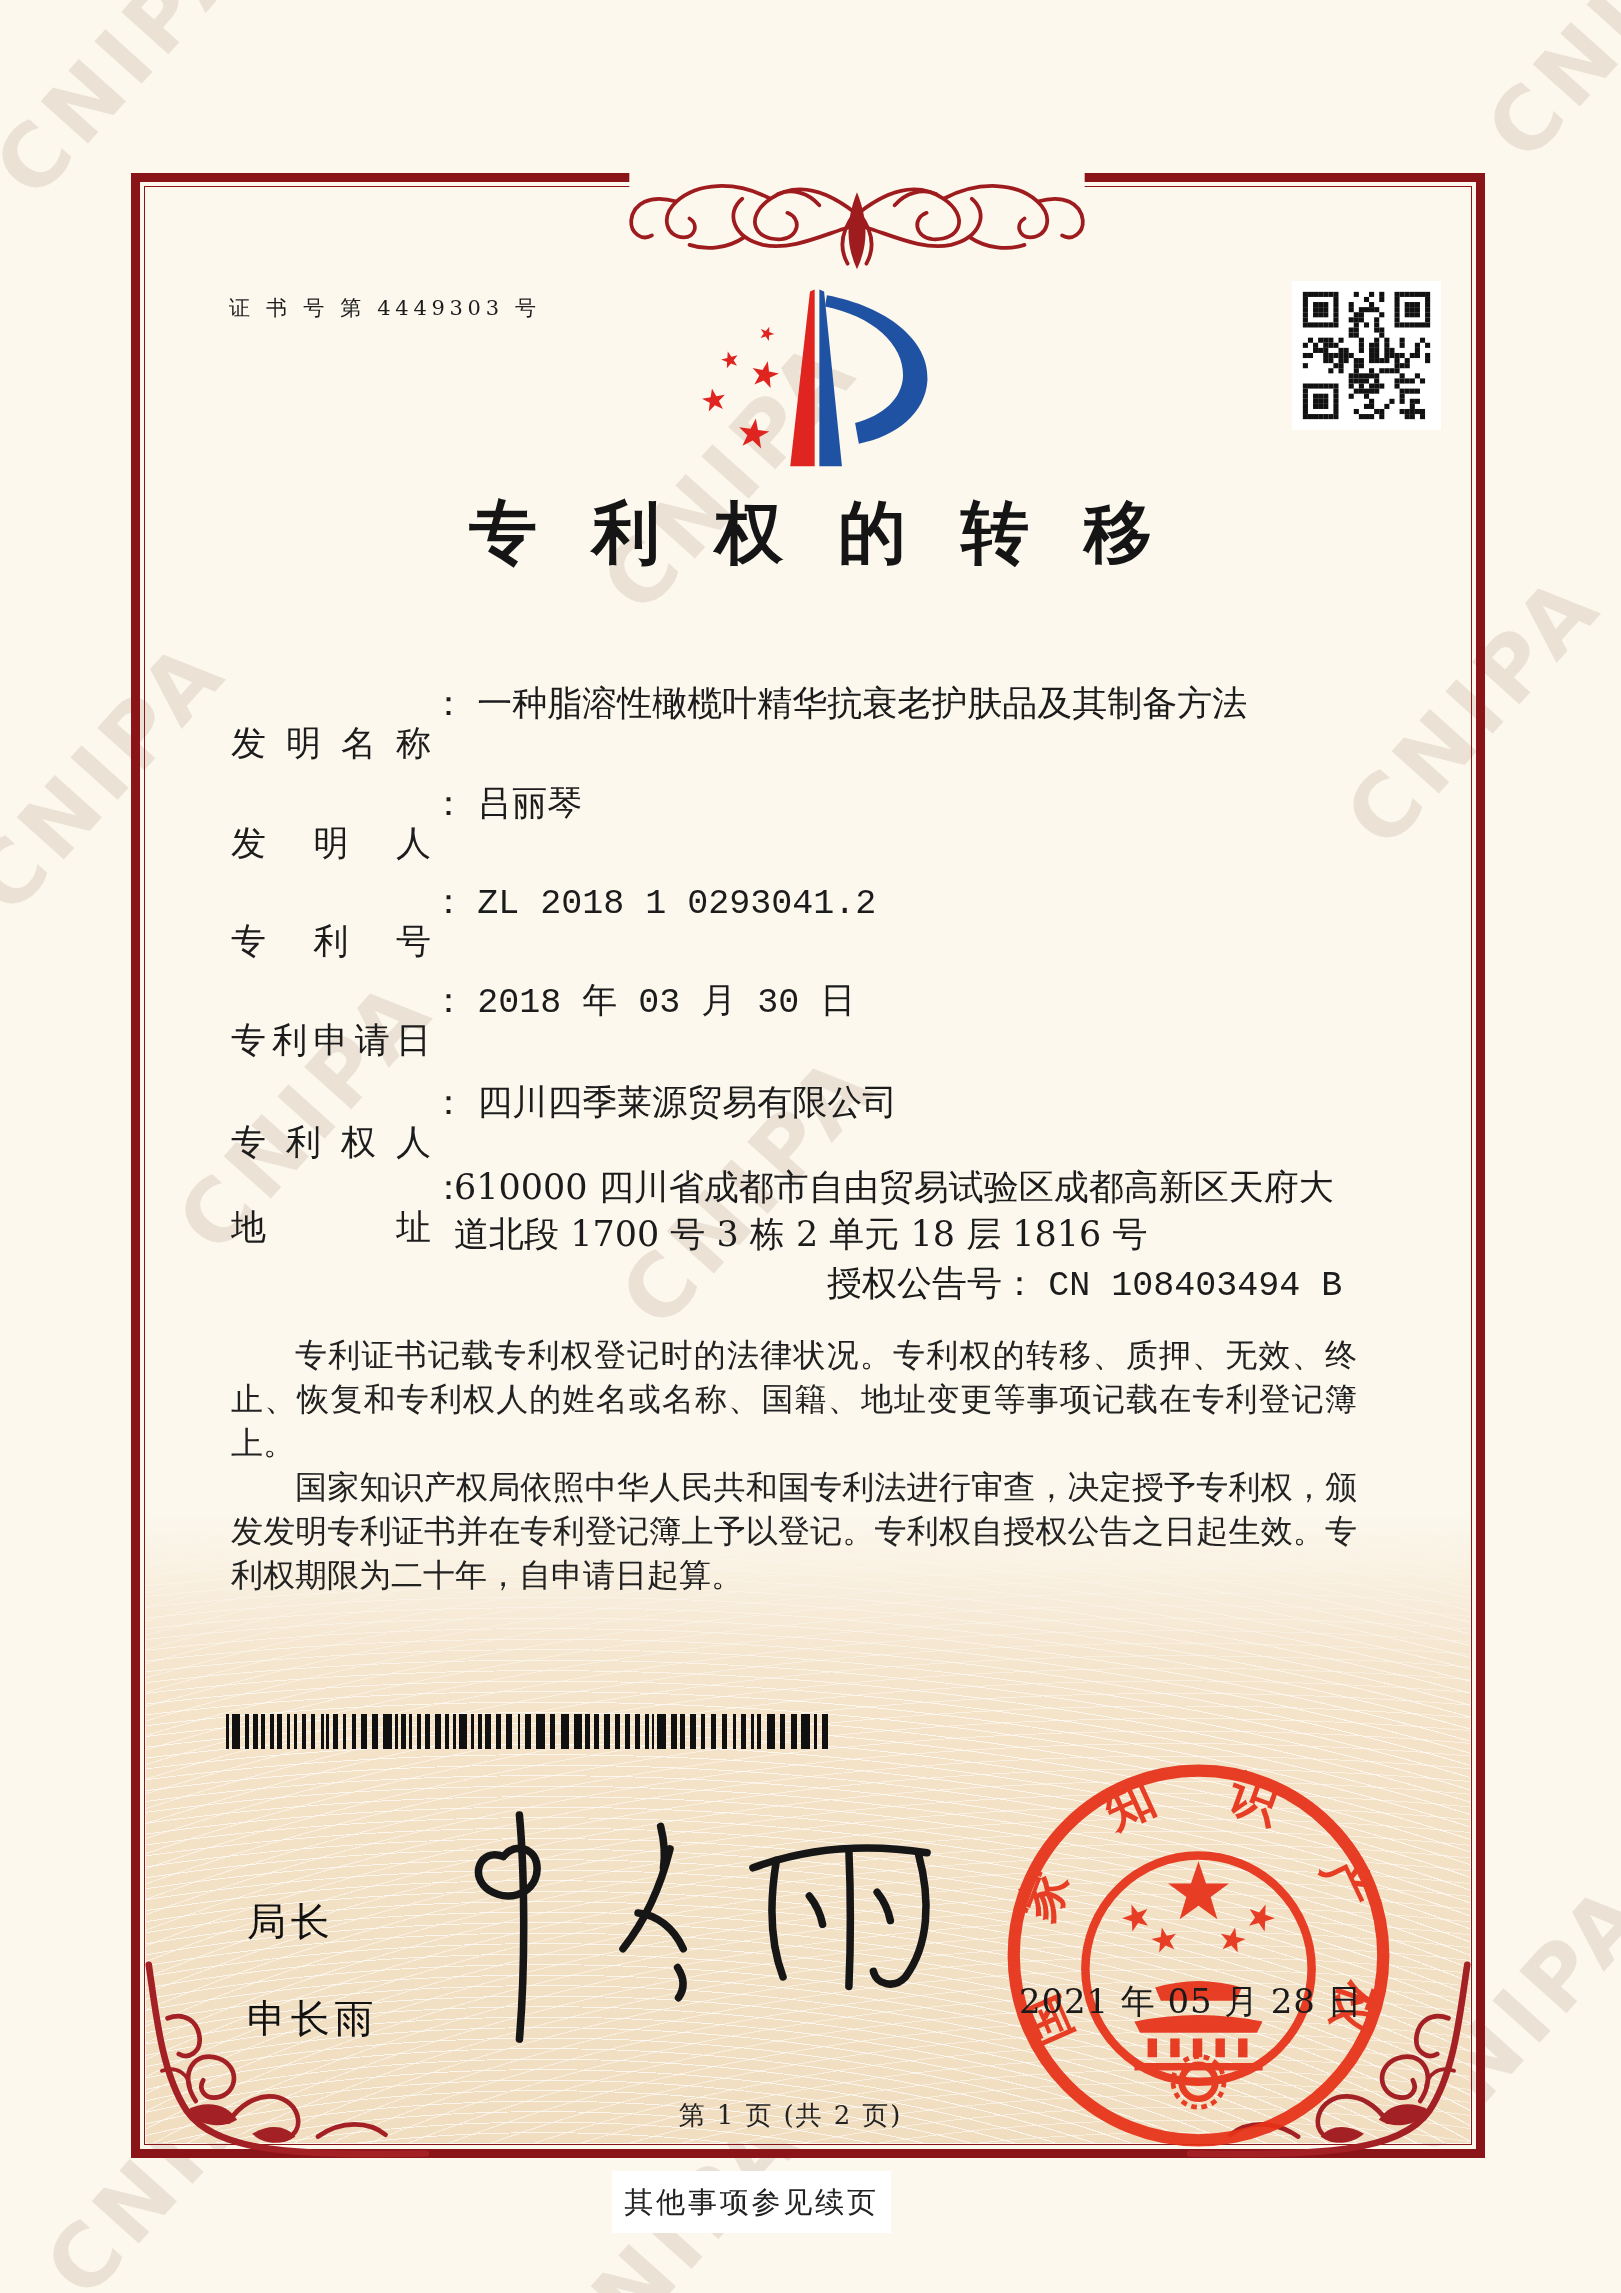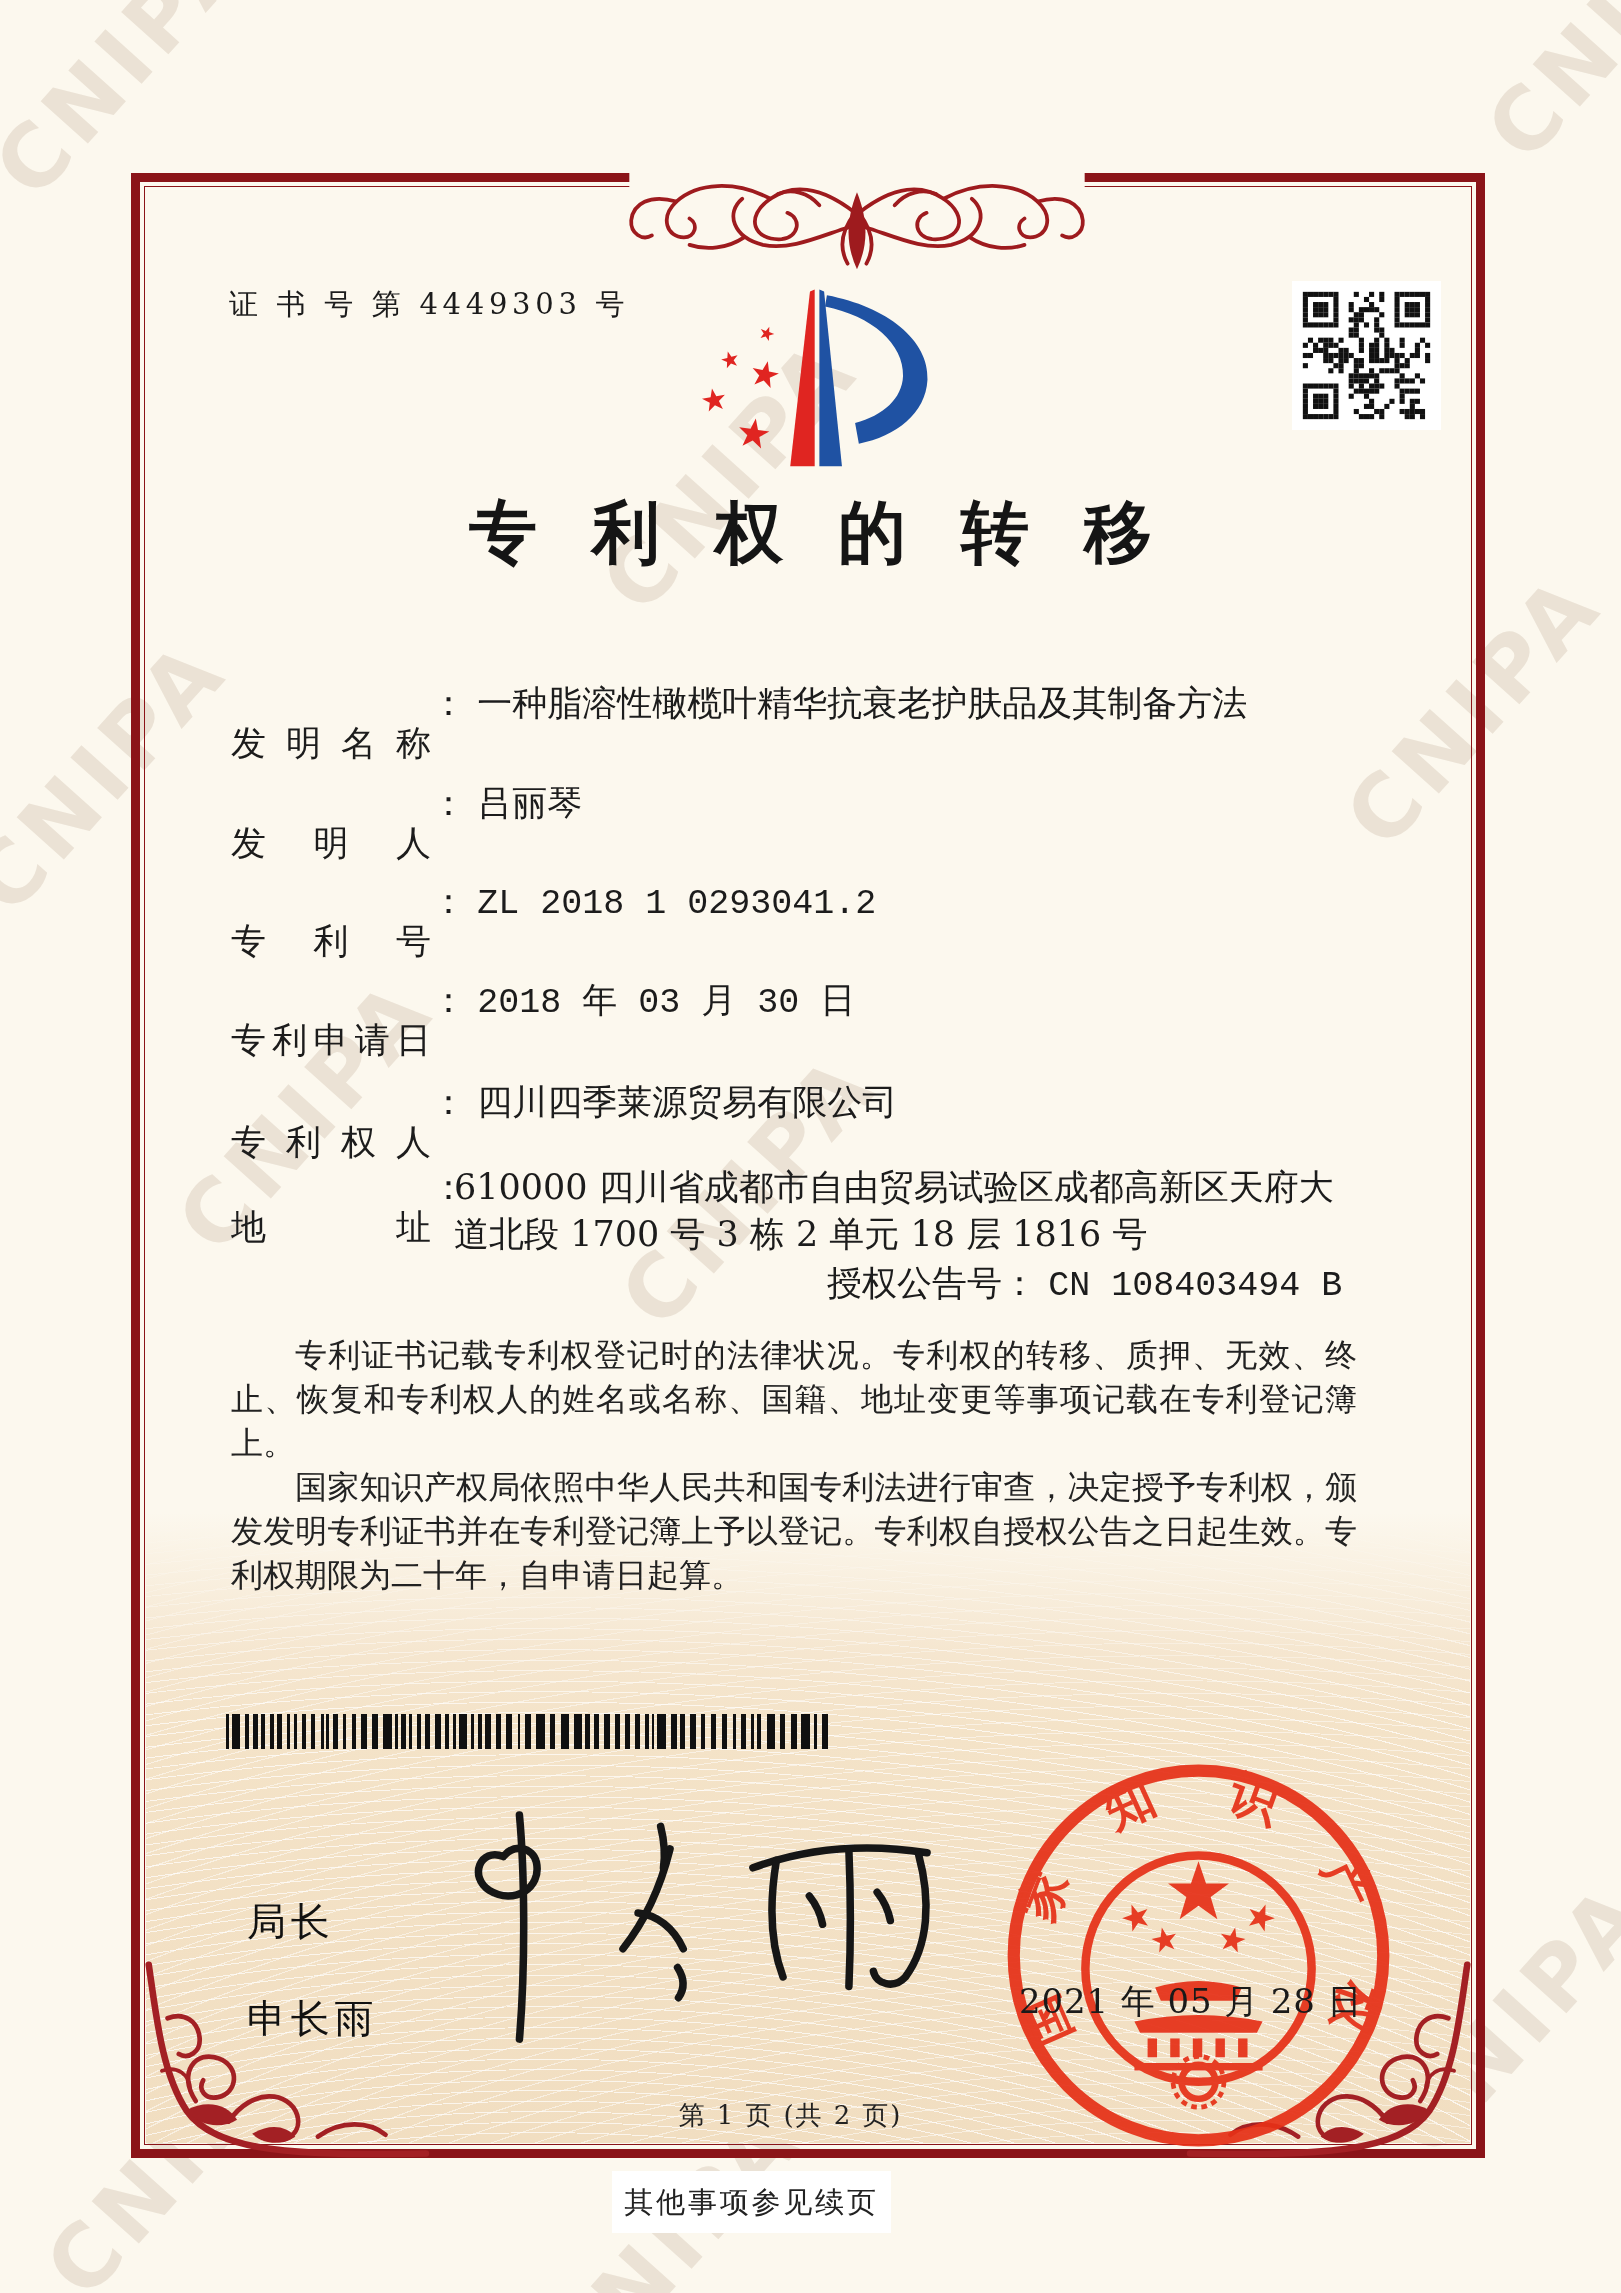--- a/index.html
+++ b/index.html
@@ -17,21 +17,21 @@
   
   .band{position:absolute;left:146px;top:1512px;width:1324px;height:631px;z-index:2;
     background:linear-gradient(180deg,rgba(244,227,202,0) 0,rgba(244,227,202,.85) 141px,#f4e3c8 217px,#f1dec1 100%);}
   .band::after{content:"";position:absolute;inset:0;
     background:
       repeating-radial-gradient(1318px 659px at 30% 165%,rgba(255,255,255,.7) 0 1.9px,rgba(255,255,255,0) 1.9px 21px),
       repeating-radial-gradient(1507px 772px at 78% 180%,rgba(255,255,255,.5) 0 1.9px,rgba(255,255,255,0) 1.9px 24.5px);
     -webkit-mask-image:linear-gradient(180deg,transparent 0,#000 198px);
     mask-image:linear-gradient(180deg,transparent 0,#000 198px);}
   .content{position:absolute;inset:0;z-index:4;}
-  .certno{position:absolute;left:229px;top:285px;font-size:29px;letter-spacing:4.7px;}
+  .certno{position:absolute;left:229px;top:294px;font-size:21px;letter-spacing:4.7px;}
   .title{position:absolute;left:0;top:488px;width:1621px;text-align:center;
          font-size:68px;font-weight:700;letter-spacing:55px;text-indent:55px;color:#151515;}
   .row{position:absolute;left:231px;font-size:35px;white-space:nowrap;}
   .lbl{display:inline-block;width:200px;text-align:justify;text-align-last:justify;vertical-align:top;margin-top:40px;}
   .val{margin-left:11.3px;font-family:Liberation Mono, monospace;}
   .addrval{position:absolute;left:454px;top:1164px;width:902px;font-size:35px;line-height:47px;}
   .grant2{position:absolute;left:827px;font-size:35px;white-space:nowrap;}
   .paras{position:absolute;left:231px;top:1333px;width:1126px;font-size:32px;
          line-height:44px;text-align:justify;color:#222;}
   .paras p{margin:0;text-indent:2em;}

